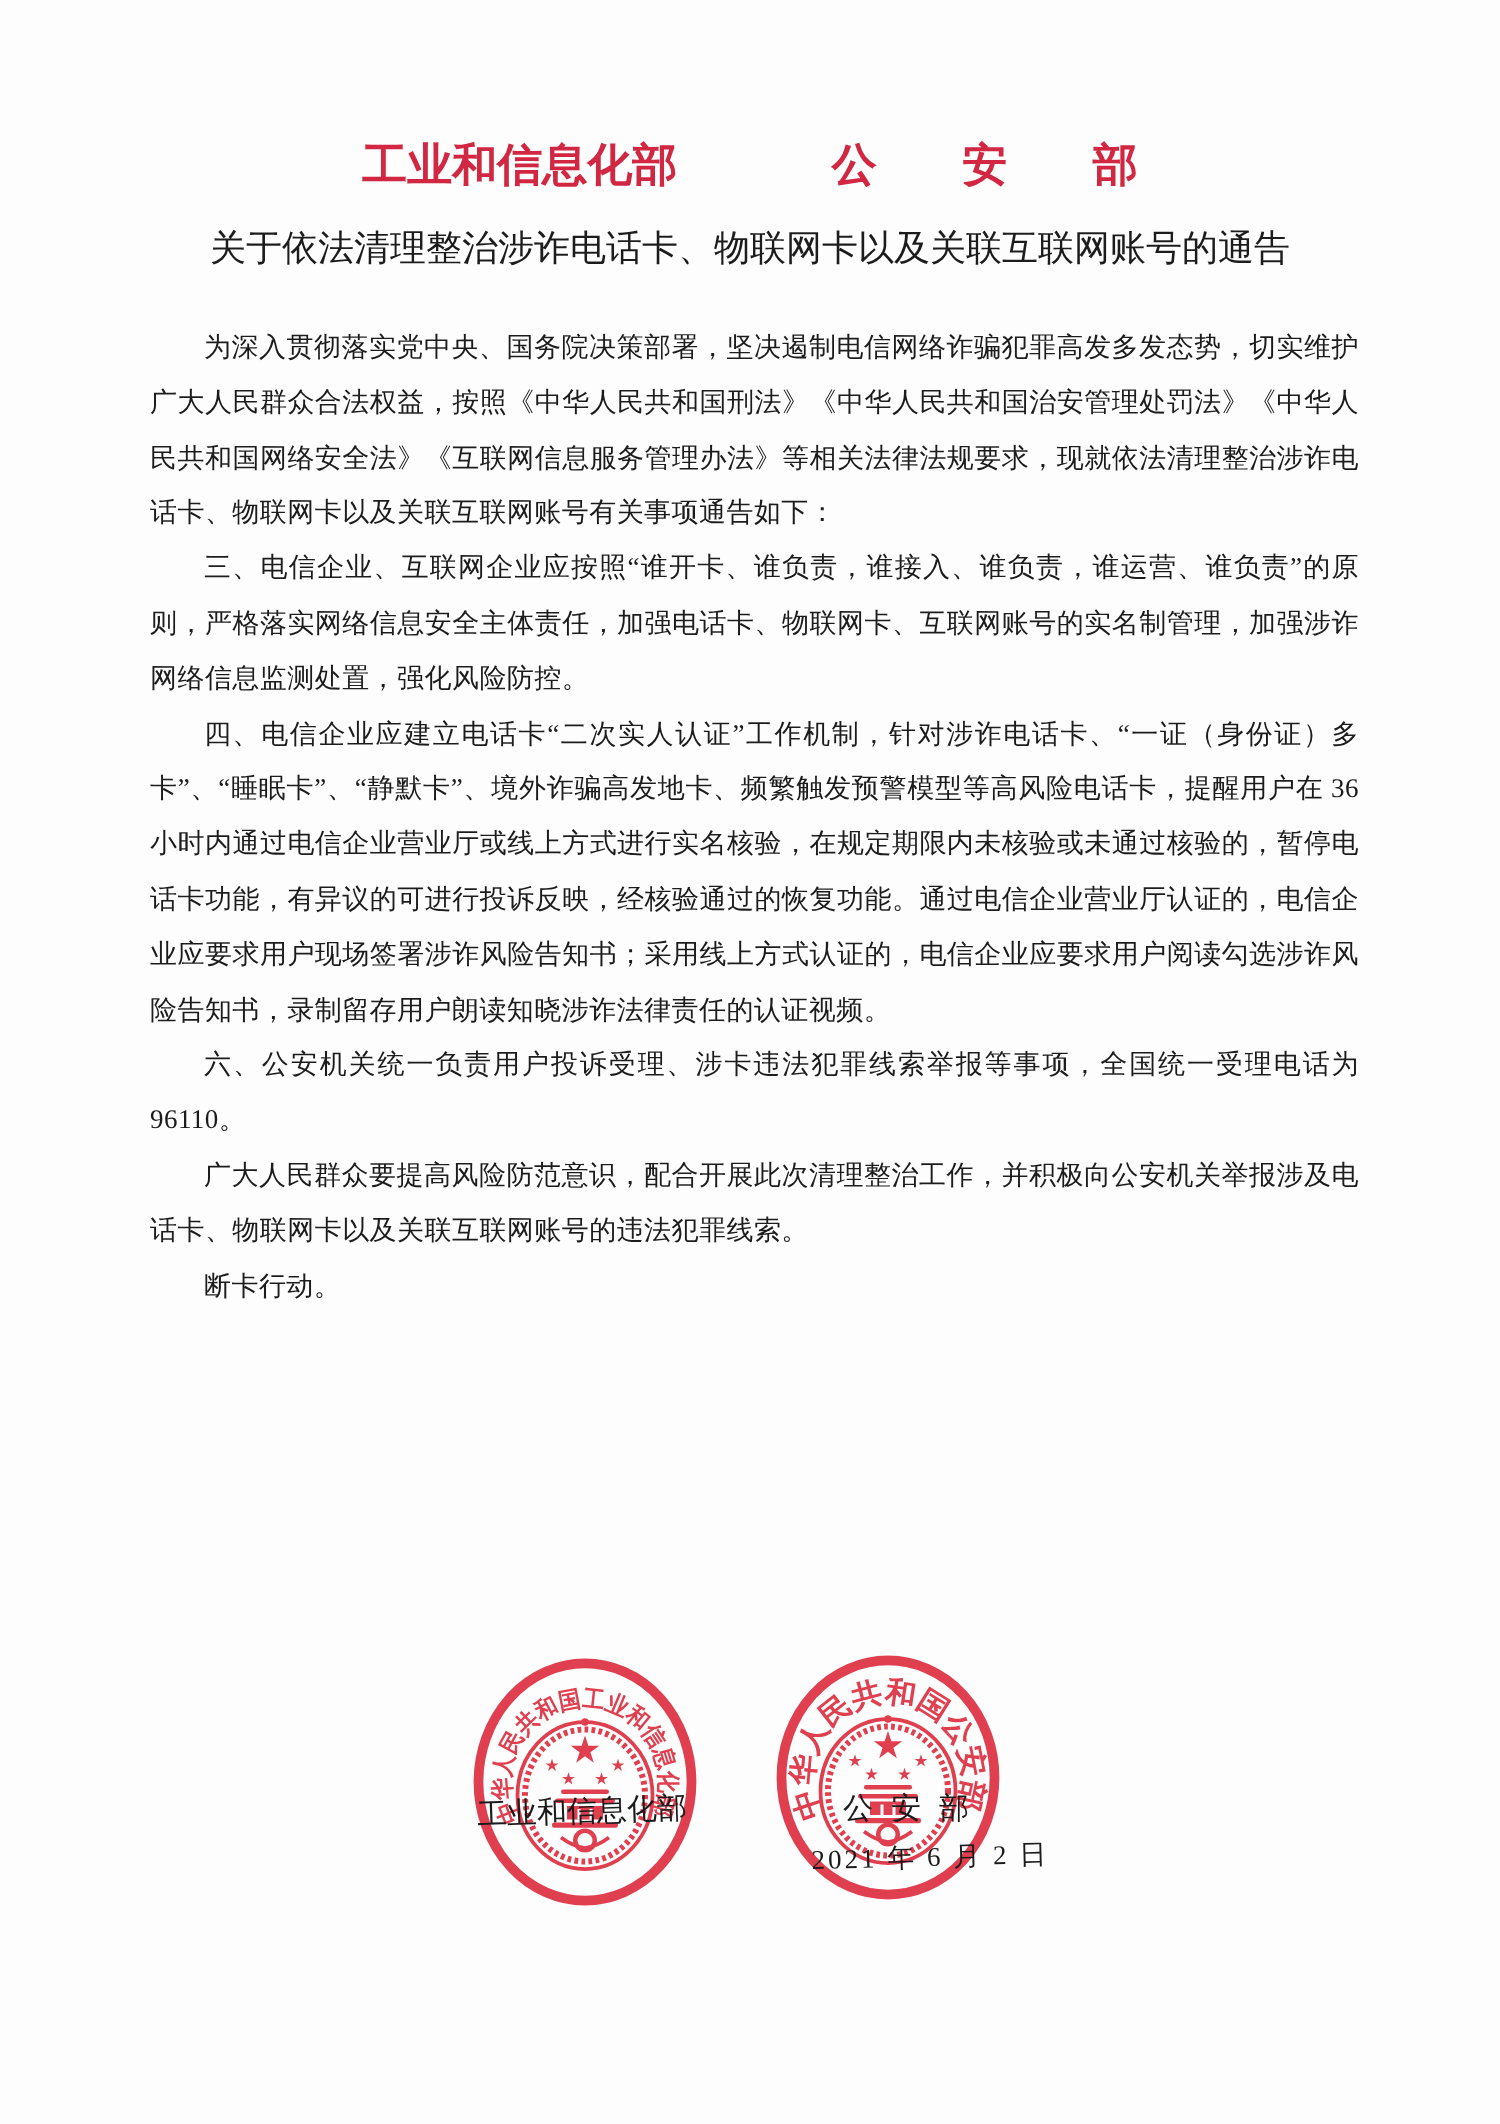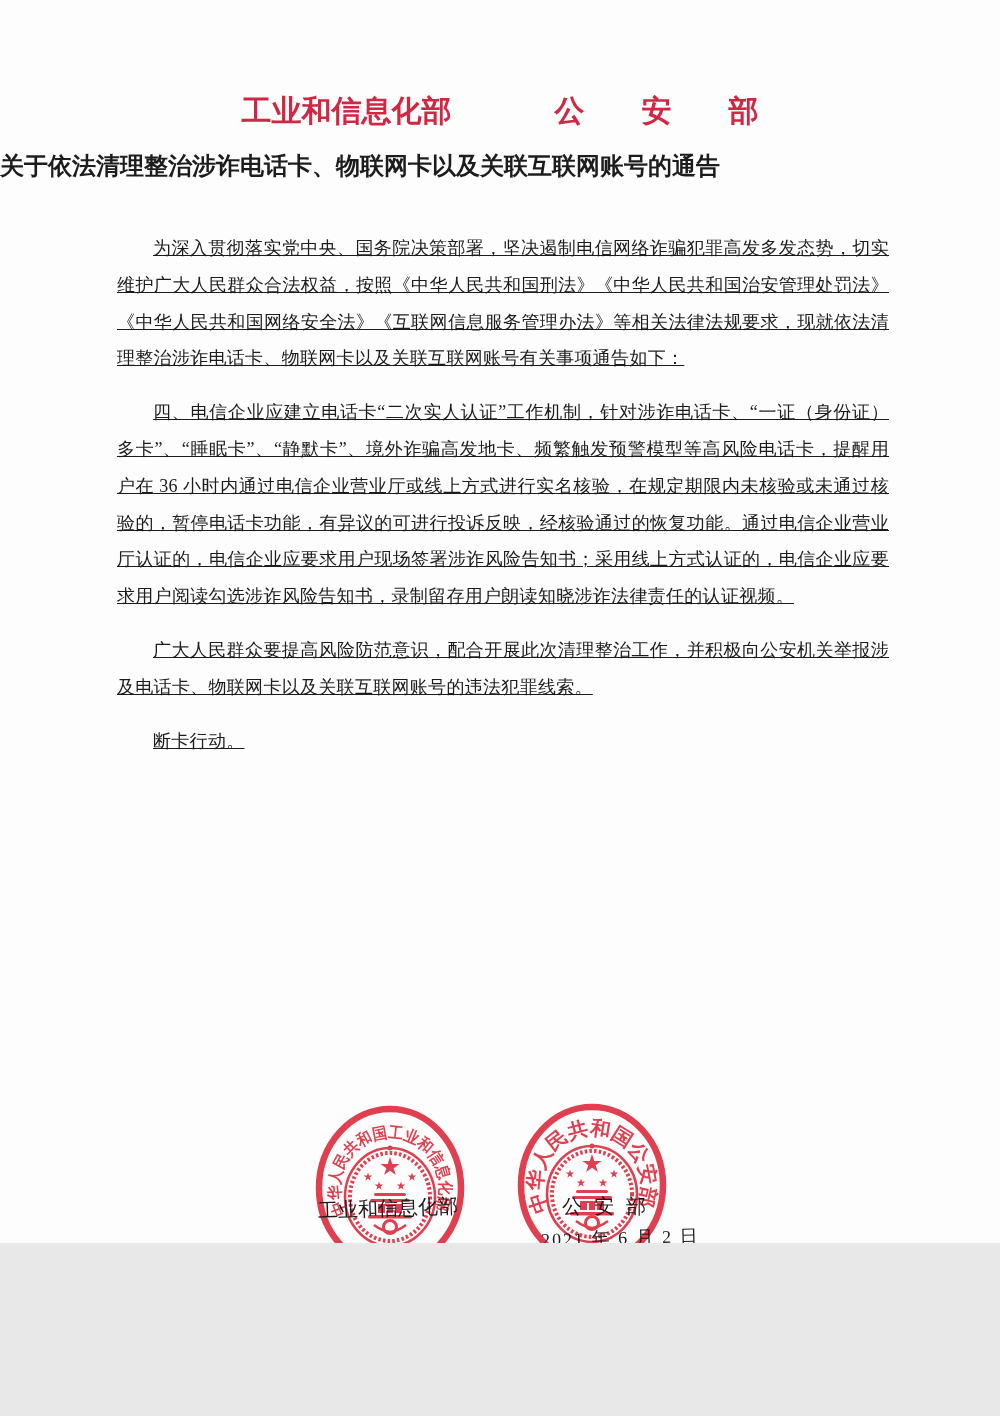--- a/index.html
+++ b/index.html
@@ -1,45 +1,45 @@
 <!DOCTYPE html>
 <html><head>
 <meta charset="utf-8">
 <style>
   html,body{margin:0;padding:0;background:#e8e8e8;}
   .page{
     position:relative;
-    width:1000px;height:1243px;
+    width:1000px;height:1416px;
     margin:0 auto;
     background:#fdfdfd;
     font-family:"Liberation Serif","DejaVu Serif",serif;
     color:#1c1c1c;
     overflow:hidden;
   }
   
   .gov-line{
     position:absolute;top:91px;left:0;width:100%;
     display:flex;justify-content:center;align-items:baseline;gap:103px;
     color:#d22742;font-weight:bold;font-size:30px;line-height:40px;
     white-space:nowrap;
   }
   .gov-line .mps{letter-spacing:1.9em;margin-right:-1.9em;}
   
   .doc-title{
     position:absolute;top:149px;left:0;width:100%;
-    text-align:left;font-size:24px;font-weight:bold;line-height:34px;
+    text-align:center;font-size:24px;font-weight:normal;line-height:34px;
     white-space:nowrap;
   }
   
   .body-text{
     position:absolute;left:100px;top:213px;width:806px;
     font-size:18px;line-height:36.8px;
     text-align:justify;text-justify:inter-ideograph;
   }
-  .body-text p{margin:17px;text-indent:2em;letter-spacing:0.3px;text-decoration:underline;}
+  .body-text p{margin:0;text-indent:2em;letter-spacing:0.3px;}
   
   .seal{position:absolute;opacity:0.95;}
   .seal-miit{left:312px;top:1103px;}
   .seal-mps{left:514px;top:1100px;}
   .seal-overlay{
     position:absolute;z-index:5;color:#1b1b1b;
     font-size:20px;line-height:20px;white-space:nowrap;
     font-family:"Liberation Serif","DejaVu Serif",serif;
   }
   .overlay-miit{left:318px;top:1198px;transform:rotate(-2deg);letter-spacing:0;}
@@ -57,21 +57,23 @@
 
   <div class="gov-line">
     <span class="miit">工业和信息化部</span>
     <span class="mps">公安部</span>
   </div>
 
   <div class="doc-title">关于依法清理整治涉诈电话卡、物联网卡以及关联互联网账号的通告</div>
 
   <div class="body-text">
     <p>为深入贯彻落实党中央、国务院决策部署，坚决遏制电信网络诈骗犯罪高发多发态势，切实维护广大人民群众合法权益，按照《中华人民共和国刑法》《中华人民共和国治安管理处罚法》《中华人民共和国网络安全法》《互联网信息服务管理办法》等相关法律法规要求，现就依法清理整治涉诈电话卡、物联网卡以及关联互联网账号有关事项通告如下：</p>
+    <p>三、电信企业、互联网企业应按照“谁开卡、谁负责，谁接入、谁负责，谁运营、谁负责”的原则，严格落实网络信息安全主体责任，加强电话卡、物联网卡、互联网账号的实名制管理，加强涉诈网络信息监测处置，强化风险防控。</p>
     <p>四、电信企业应建立电话卡“二次实人认证”工作机制，针对涉诈电话卡、“一证（身份证）多卡”、“睡眠卡”、“静默卡”、境外诈骗高发地卡、频繁触发预警模型等高风险电话卡，提醒用户在 36 小时内通过电信企业营业厅或线上方式进行实名核验，在规定期限内未核验或未通过核验的，暂停电话卡功能，有异议的可进行投诉反映，经核验通过的恢复功能。通过电信企业营业厅认证的，电信企业应要求用户现场签署涉诈风险告知书；采用线上方式认证的，电信企业应要求用户阅读勾选涉诈风险告知书，录制留存用户朗读知晓涉诈法律责任的认证视频。</p>
+    <p>六、公安机关统一负责用户投诉受理、涉卡违法犯罪线索举报等事项，全国统一受理电话为 96110。</p>
     <p>广大人民群众要提高风险防范意识，配合开展此次清理整治工作，并积极向公安机关举报涉及电话卡、物联网卡以及关联互联网账号的违法犯罪线索。</p>
     <p>断卡行动。</p>
   </div>
 
   <svg class="seal seal-miit" width="156" height="170" viewBox="0 0 156 170">
     <ellipse cx="78" cy="85" rx="71" ry="79" fill="none" stroke="#df3546" stroke-width="6.5"></ellipse>
     <path id="arcMiit" d="M 34.7 110 A 50 50 0 1 1 121.3 110" fill="none"></path>
     <text font-size="16" font-weight="bold" fill="#df3546" font-family="Liberation Serif, DejaVu Serif, serif">
       <textPath href="#arcMiit" startOffset="0" textLength="205" lengthAdjust="spacingAndGlyphs">中华人民共和国工业和信息化部</textPath>
     </text>

